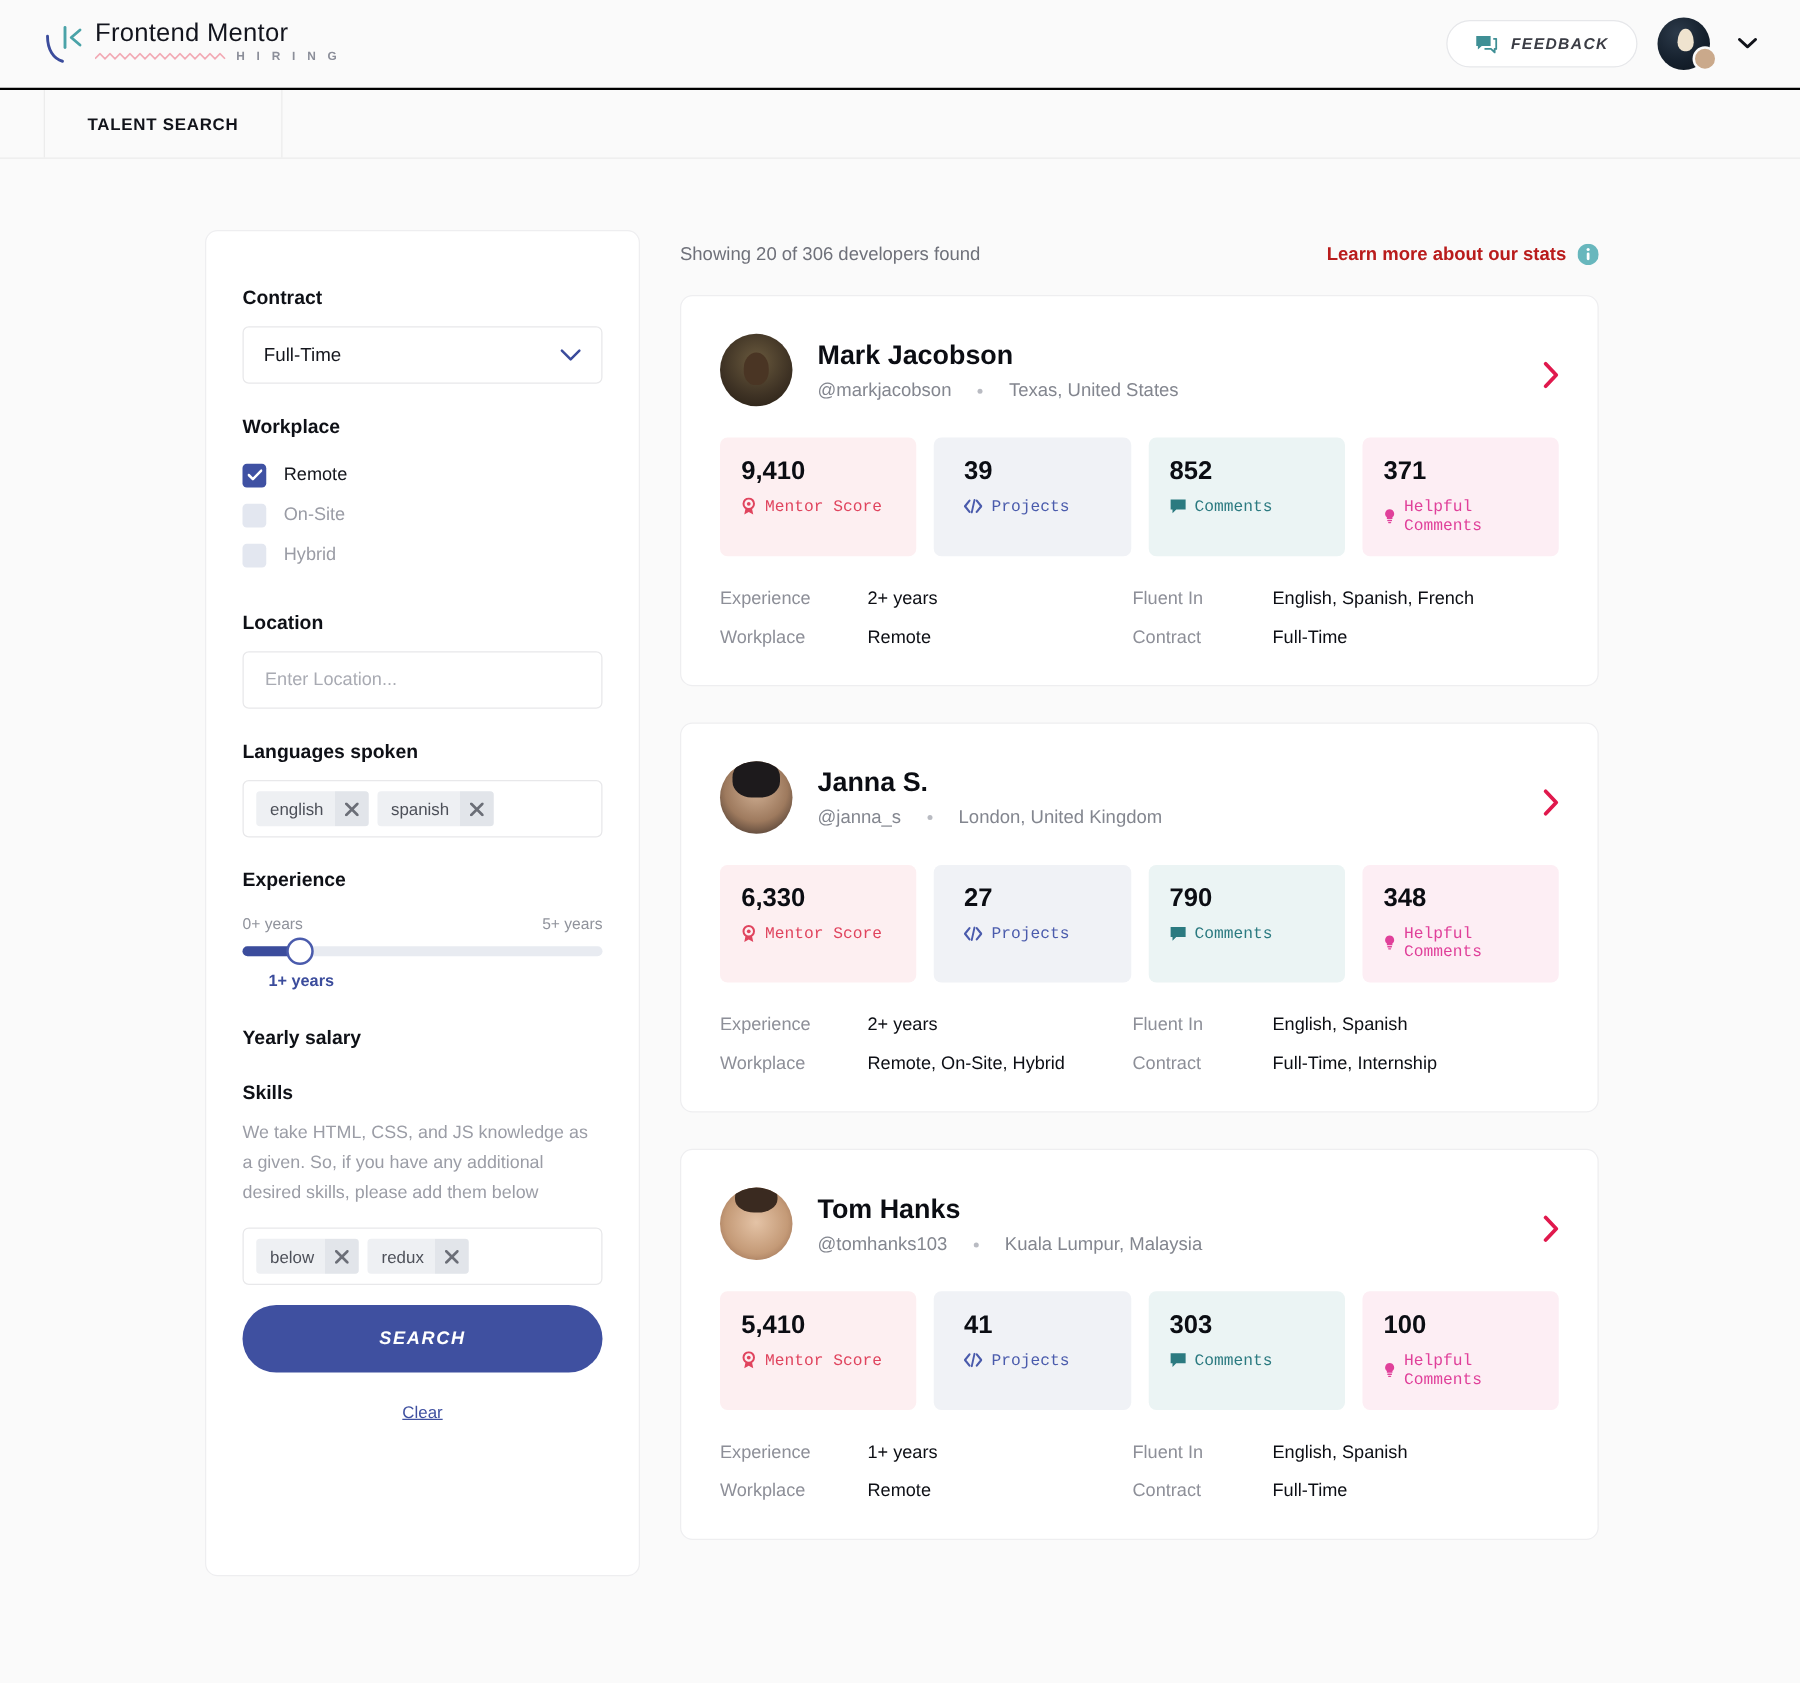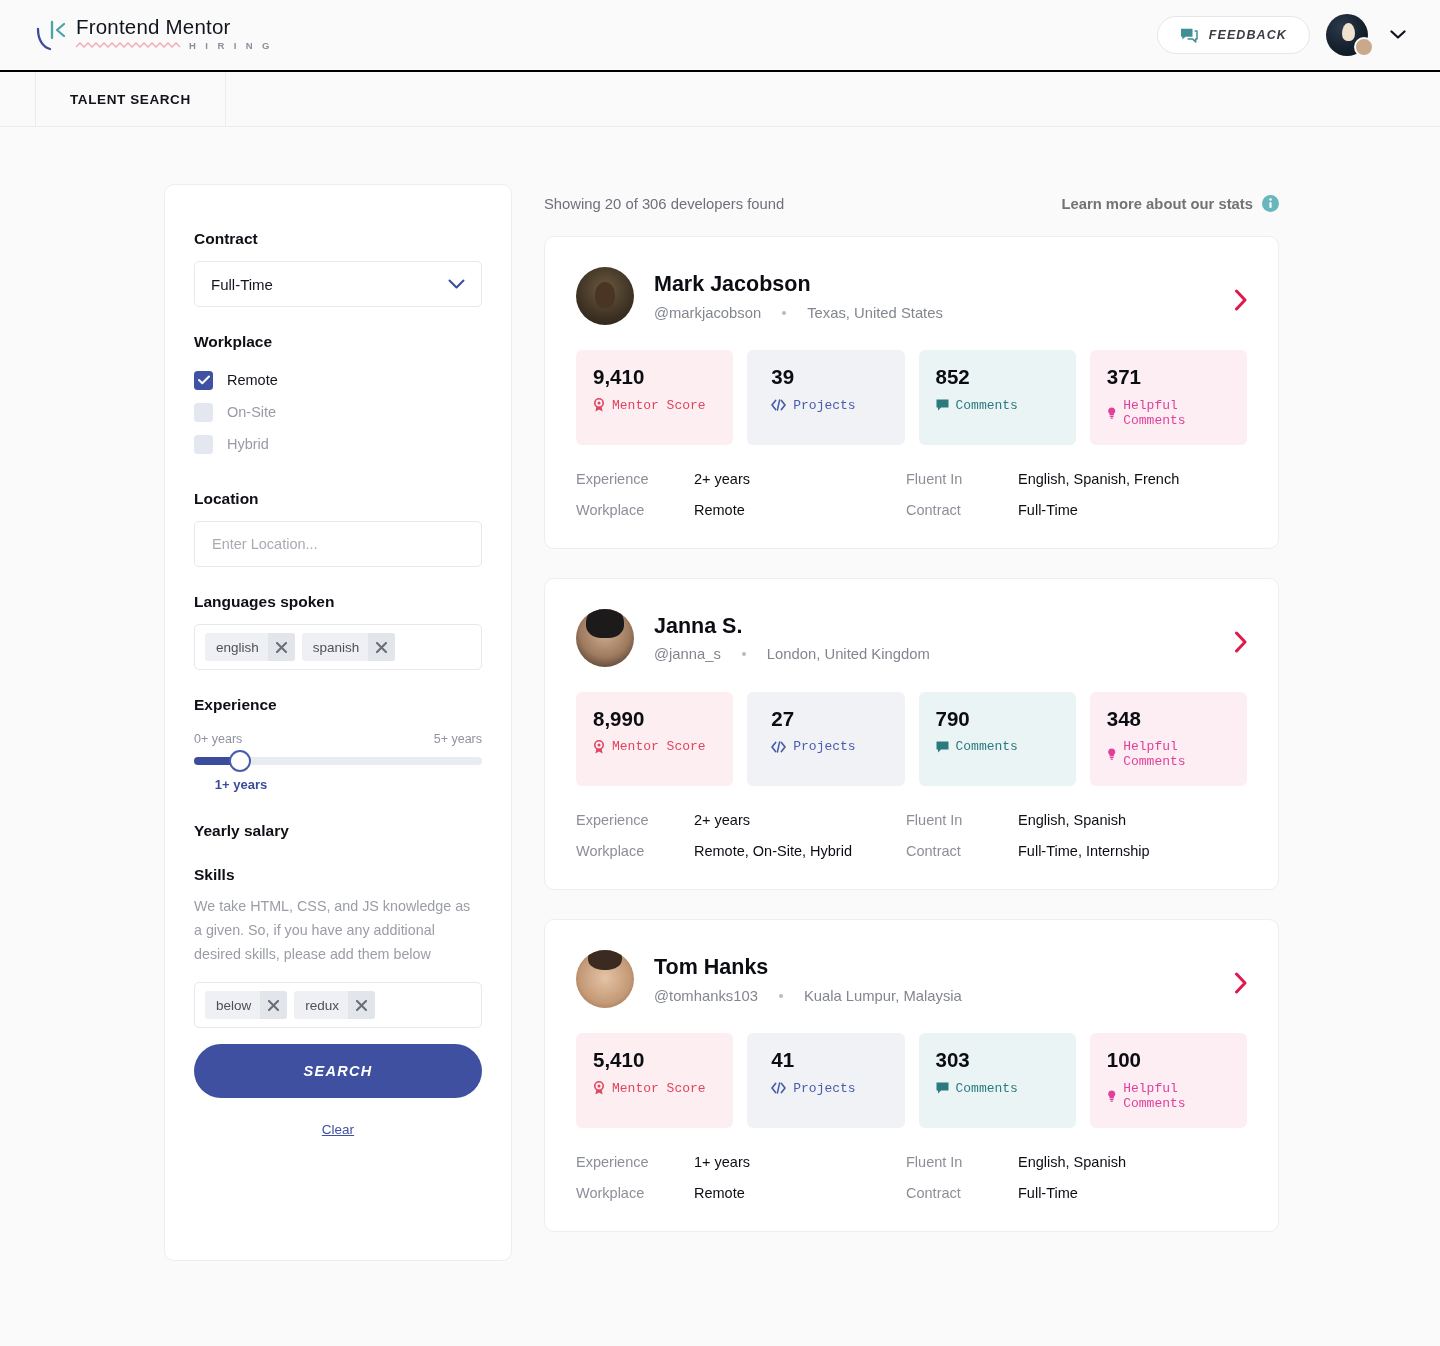--- a/index.html
+++ b/index.html
@@ -277,21 +277,21 @@
     display: flex; align-items: center;
     margin-bottom: 24px;
     padding-top: 11px;
   }
   .results-count { font-size: 14.8px; color: #6f717a; }
   .stats-link-wrap {
     margin-left: auto;
     display: flex; align-items: center; gap: 9px;
     cursor: pointer;
   }
-  .stats-link { font-size: 14.8px; font-weight: 700; color: #737373; }
+  .stats-link { font-size: 14.8px; font-weight: 700; color: #b91c1c; }
 
   .card {
     background: #fff;
     border: 1px solid #eeeef0;
     border-radius: 10px;
     padding: 30px 31px 30px 31px;
     margin-bottom: 29px;
     position: relative;
   }
   .card-head { display: flex; align-items: center; gap: 20px; margin-bottom: 25px; }
@@ -584,21 +584,21 @@
             <span class="loc">London, United Kingdom</span>
           </div>
         </div>
       </div>
       <svg class="card-arrow" width="14" height="22" viewBox="0 0 14 22">
         <path d="M2.5 2 L11 11 L2.5 20" stroke="#e0194d" stroke-width="3" fill="none" stroke-linecap="round" stroke-linejoin="round"></path>
       </svg>
 
       <div class="stats-grid">
         <div class="stat s-mentor">
-          <div class="stat-val">8,990</div>
+          <div class="stat-val">6,330</div>
           <div class="stat-lbl">
             <svg width="12" height="14" viewBox="0 0 12 14">
               <circle cx="6" cy="5" r="4.2" fill="none" stroke="#e0445e" stroke-width="1.6"></circle>
               <circle cx="6" cy="5" r="1.5" fill="#e0445e"></circle>
               <path d="M3.4 8.8 L2.4 13.5 L6 11.6 L9.6 13.5 L8.6 8.8" fill="#e0445e"></path>
             </svg>
             <span>Mentor Score</span>
           </div>
         </div>
         <div class="stat s-projects">

